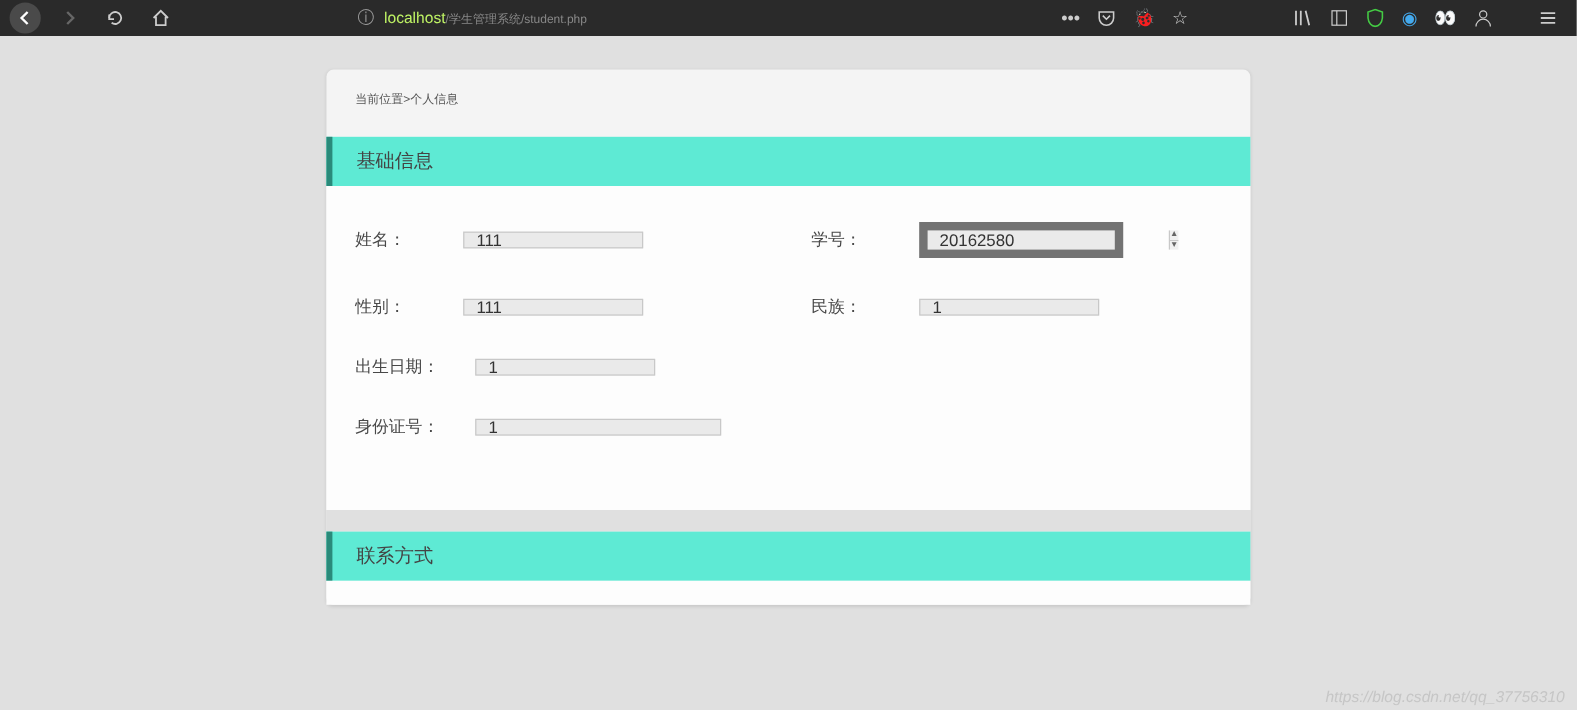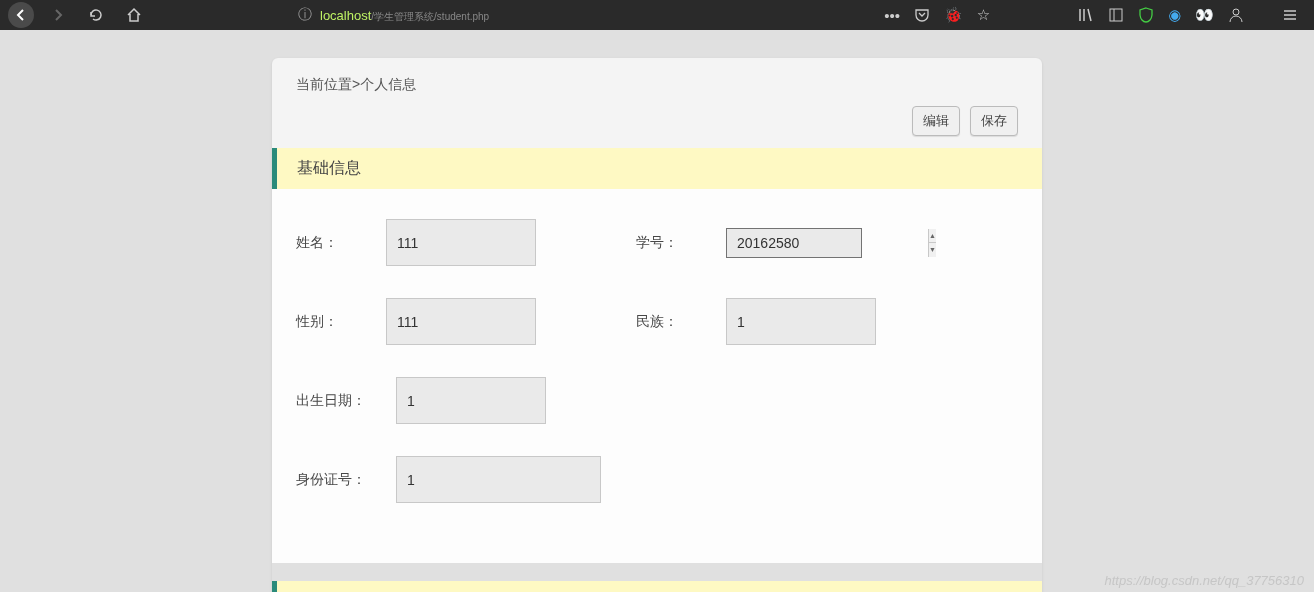--- a/index.html
+++ b/index.html
@@ -25,45 +25,45 @@
     .icon-item { color: #ccc; font-size: 15px; display: flex; align-items: center; }
     
     .page-content { background: #e0e0e0; padding: 28px 0 0 0; display: flex; justify-content: center; }
     
     .card {
       width: 770px; background: #f4f4f4; border-radius: 6px; 
       box-shadow: 0 1px 3px rgba(0,0,0,0.1);
     }
     
     .card-header { padding: 18px 24px 12px 24px; }
-    .breadcrumb { color: #555; font-size: 14px; margin-bottom: 12px; }
+    .breadcrumb { color: #555; font-size: 10px; margin-bottom: 12px; }
     .action-row { display: flex; justify-content: flex-end; gap: 10px; }
     .btn {
       background: #f0f0f0; border: 1px solid #bbb; border-radius: 4px;
       padding: 5px 10px; font-size: 13px; color: #444; cursor: pointer;
       box-shadow: 0 1px 1px rgba(0,0,0,0.1);
     }
     
     .section-header {
-      background: #fef9c3; padding: 10px 20px; border-left: 5px solid #2a8a7a;
+      background: #5eead4; padding: 10px 20px; border-left: 5px solid #2a8a7a;
       font-size: 16px; color: #444; font-weight: normal;
     }
     
     .form-body { padding: 30px 24px 60px 24px; background: #fdfdfd; }
-    .form-row { display: flex; margin-bottom: 32px; }
+    .form-row { display: flex; gap: 40px; margin-bottom: 32px; }
     .form-group { display: flex; align-items: center; min-width: 340px; }
     .form-label { color: #484848; font-size: 14px; min-width: 90px; }
     .form-label.wide { min-width: 100px; }
     .form-input {
       background: #eaeaea; border: 1px solid #c8c8c8; padding: 6px 10px;
-      font-size: 14px; color: #333; width: 150px; height: 47px;
+      font-size: 14px; color: #333; width: 150px; height: 14px;
     }
     .form-input.wide { width: 205px; }
     
-    .number-wrapper { position: relative; display: flex; background: #eaeaea; border: 1px solid #737373; height: 30px; width: 136px; }
+    .number-wrapper { position: relative; display: flex; background: #eaeaea; border: 7px solid #737373; height: 30px; width: 170px; }
     .number-wrapper input { border: none; background: transparent; flex: 1; padding: 6px 10px; font-size: 14px; color: #333; }
     .spinner { width: 16px; display: flex; flex-direction: column; border-left: 1px solid #c8c8c8; }
     .spinner-btn { flex: 1; display: flex; align-items: center; justify-content: center; font-size: 7px; color: #666; background: #f0f0f0; cursor: pointer; }
     .spinner-btn:first-child { border-bottom: 1px solid #c8c8c8; }
     
     .section-gap { height: 18px; background: #e0e0e0; }
     
     .watermark { position: fixed; bottom: 4px; right: 10px; color: rgba(180,180,180,0.6); font-size: 13px; font-style: italic; }
   </style>
 </head>
@@ -135,24 +135,20 @@
           <path d="M2 4h12M2 8h12M2 12h12" stroke="#ccc" stroke-width="1.5"></path>
         </svg>
       </span>
   </div>
 </div>
 
 <div class="page-content">
   <div class="card">
     <div class="card-header">
       <div class="breadcrumb">当前位置&gt;个人信息</div>
-      <div class="action-row">
-        <button class="btn">编辑</button>
-        <button class="btn">保存</button>
-      </div>
     </div>
 
     <div class="section-header">基础信息</div>
 
     <div class="form-body">
       <div class="form-row">
         <div class="form-group">
           <span class="form-label">姓名：</span>
           <input class="form-input" value="111" style="">
         </div>

